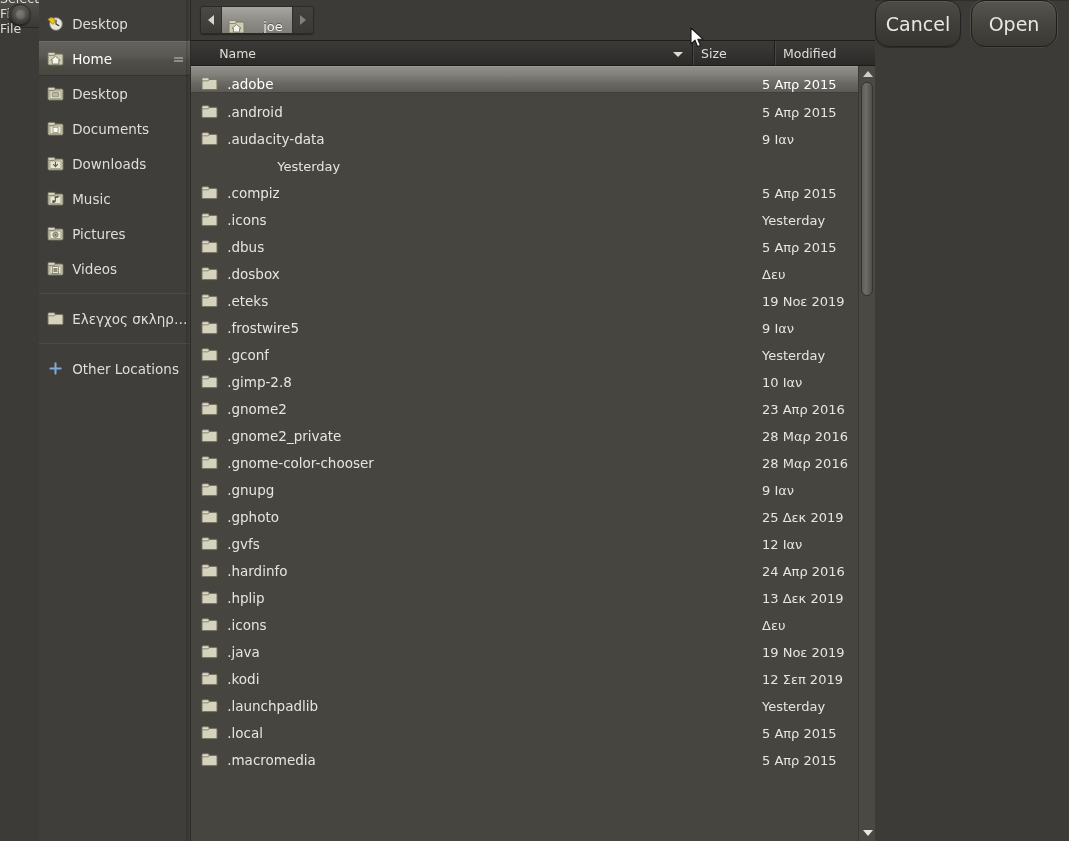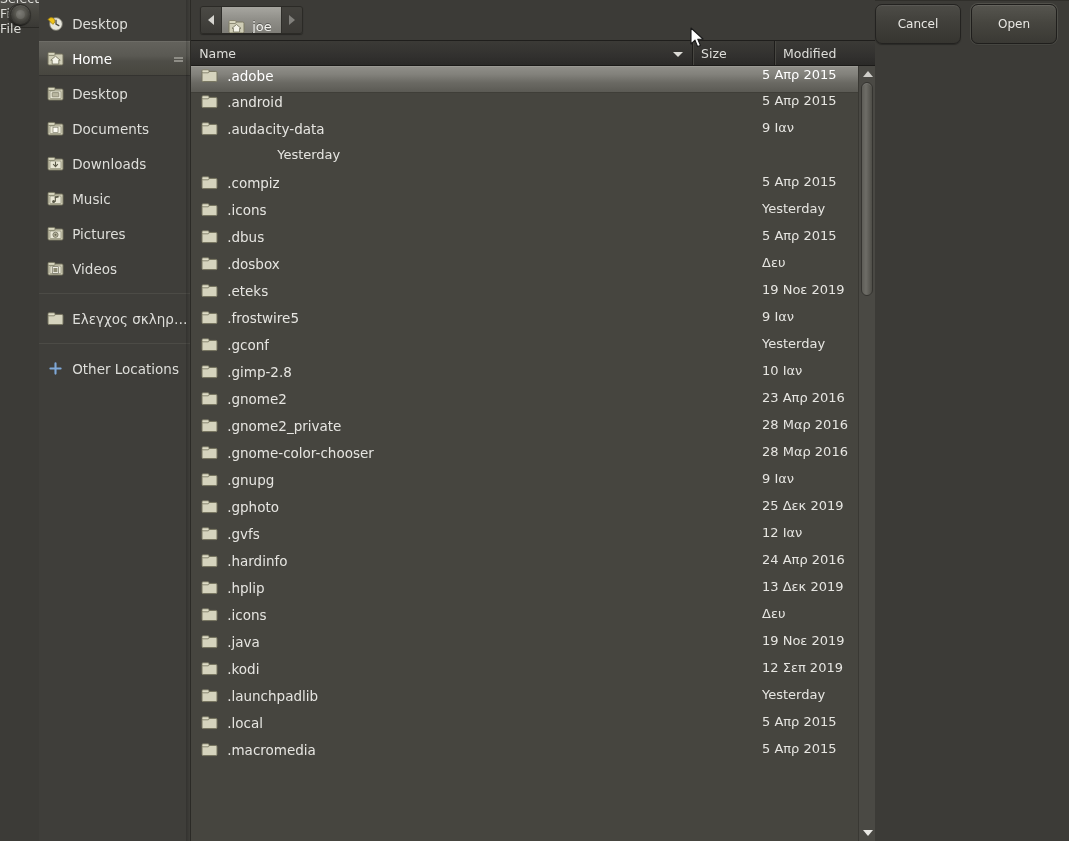--- a/index.html
+++ b/index.html
@@ -105,35 +105,35 @@
   .crumb-arrow {
     width: 20px; height: 26px;
     background: linear-gradient(to bottom, #4b4a45, #3b3a36);
     display:flex; align-items:center; justify-content:center;
   }
   .crumb-arrow.disabled { opacity:.45; }
   .crumb-arrow .tri { width:0;height:0; }
   .tri-left  { border-top:5px solid transparent; border-bottom:5px solid transparent; border-right:6px solid #d6d5d0; }
   .tri-right { border-top:5px solid transparent; border-bottom:5px solid transparent; border-left:6px solid #d6d5d0; }
   .crumb-btn {
-    height: 26px; display:flex; align-items:center; gap:7px;
+    height: 26px; display:flex; align-items:center; gap:18px;
     padding: 13px 9px 0 6px;
     background: linear-gradient(to bottom, #a7a6a0 0%, #8f8e88 50%, #7e7d77 100%);
     color: #f2f2ee; font-size: 13px;
     border-left: 1px solid #2f2e2a; border-right: 1px solid #2f2e2a;
     text-shadow: 0 -1px 0 rgba(0,0,0,.35);
   }
 
   
   .col-head {
     height: 26px; flex: 0 0 26px; display:flex;
     background: linear-gradient(to bottom, #3b3a36 0%, #333230 55%, #2b2a28 100%);
     border-top: 1px solid #1f1e1c;
     border-bottom: 1px solid #1c1b19;
-    color: #dededa; font-size: 12.5px;
+    color: #dededa; font-size: 12.5px; padding-left: 20px;
   }
   .ch {
     display:flex; align-items:center;
     padding: 0 8px;
     border-right: 1px solid #1e1d1b;
     box-shadow: inset 1px 0 0 #484742;
     position: relative;
   }
   .ch.name { flex: 1 1 auto; box-shadow:none; }
   .ch.size { width: 82px; flex:0 0 82px; }
@@ -145,21 +145,21 @@
     border-top:5px solid #dcdbd6;
   }
 
   
   .list-wrap { flex:1 1 auto; display:flex; min-height:0; position:relative; }
   .filelist {
     flex: 1 1 auto; min-width:0; overflow:hidden;
     background:#46453f;
   }
   .row {
-    height: 27px; display:flex; align-items:flex-start;
+    height: 27px; display:flex; align-items:flex-end;
     color: #e6e5e1; font-size: 13.5px; cursor:default;
   }
   .row.selected {
     background: linear-gradient(to bottom, #8f8e88 0%, #82817b 30%, #6b6a64 62%, #5b5a54 100%);
     color: #ffffff;
     border-top: 1px solid #9b9a94;
     border-bottom: 1px solid #3f3e38;
     height: 27px;
   }
   .cell-name { flex:1 1 auto; display:flex; align-items:center; gap:9px; padding-left:10px; min-width:0; }
@@ -188,25 +188,25 @@
 
   
   .footer {
     height: 46px; flex: 0 0 46px;
     background: #3c3b37;
     border-top: 1px solid #302f2b;
     display:flex; align-items:center; justify-content:flex-end;
     gap: 10px; padding-right: 12px;
   }
   .btn {
-    min-width: 86px; height: 40px;
-    border-radius: 7px;
+    min-width: 86px; height: 47px;
+    border-radius: 14px;
     border: 1px solid #232220;
     background: linear-gradient(to bottom, #4d4c47 0%, #403f3a 48%, #363530 100%);
-    color: #e9e8e4; font-size: 12px;
+    color: #e9e8e4; font-size: 19px;
     display:flex; align-items:center; justify-content:center;
     box-shadow: inset 0 1px 0 rgba(255,255,255,.07), 0 1px 1px rgba(0,0,0,.3);
     cursor: default;
   }
   .btn.primary {
     background: linear-gradient(to bottom, #56554f 0%, #46453f 48%, #3a3934 100%);
     border-color: #1f1e1c;
     box-shadow: inset 0 1px 0 rgba(255,255,255,.09), 0 0 0 1px rgba(120,119,112,.35), 0 1px 1px rgba(0,0,0,.3);
   }
 

